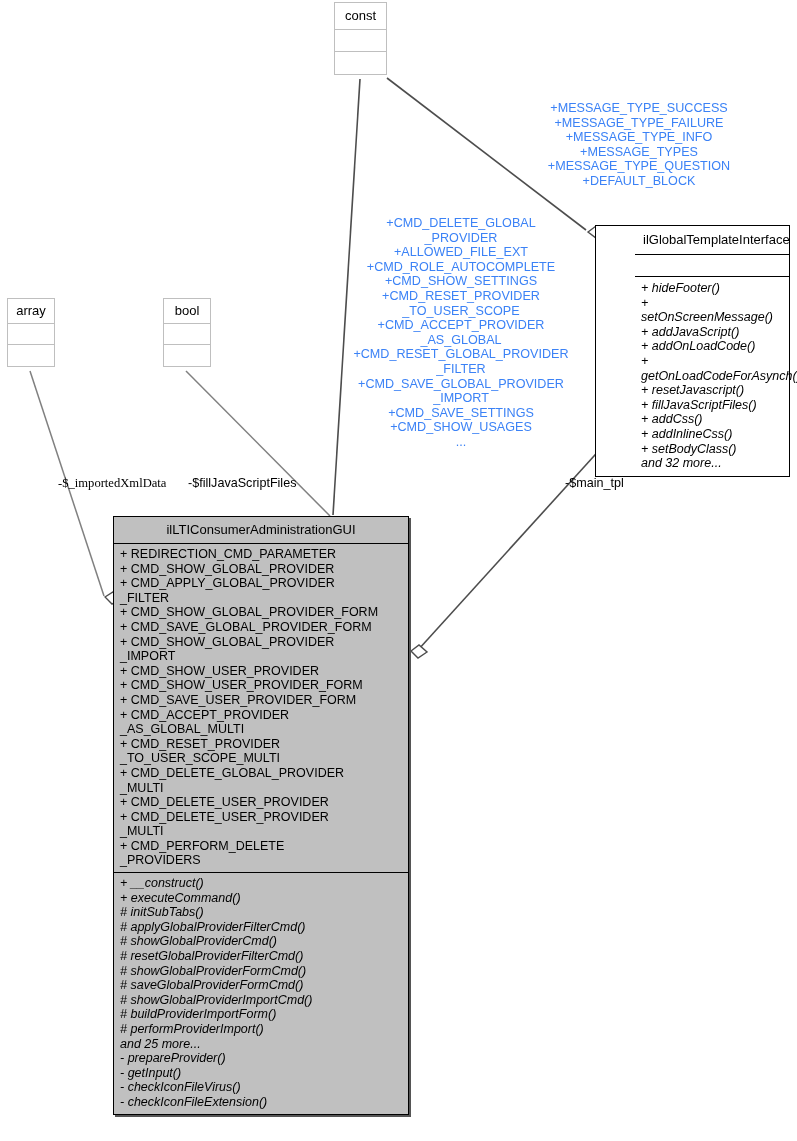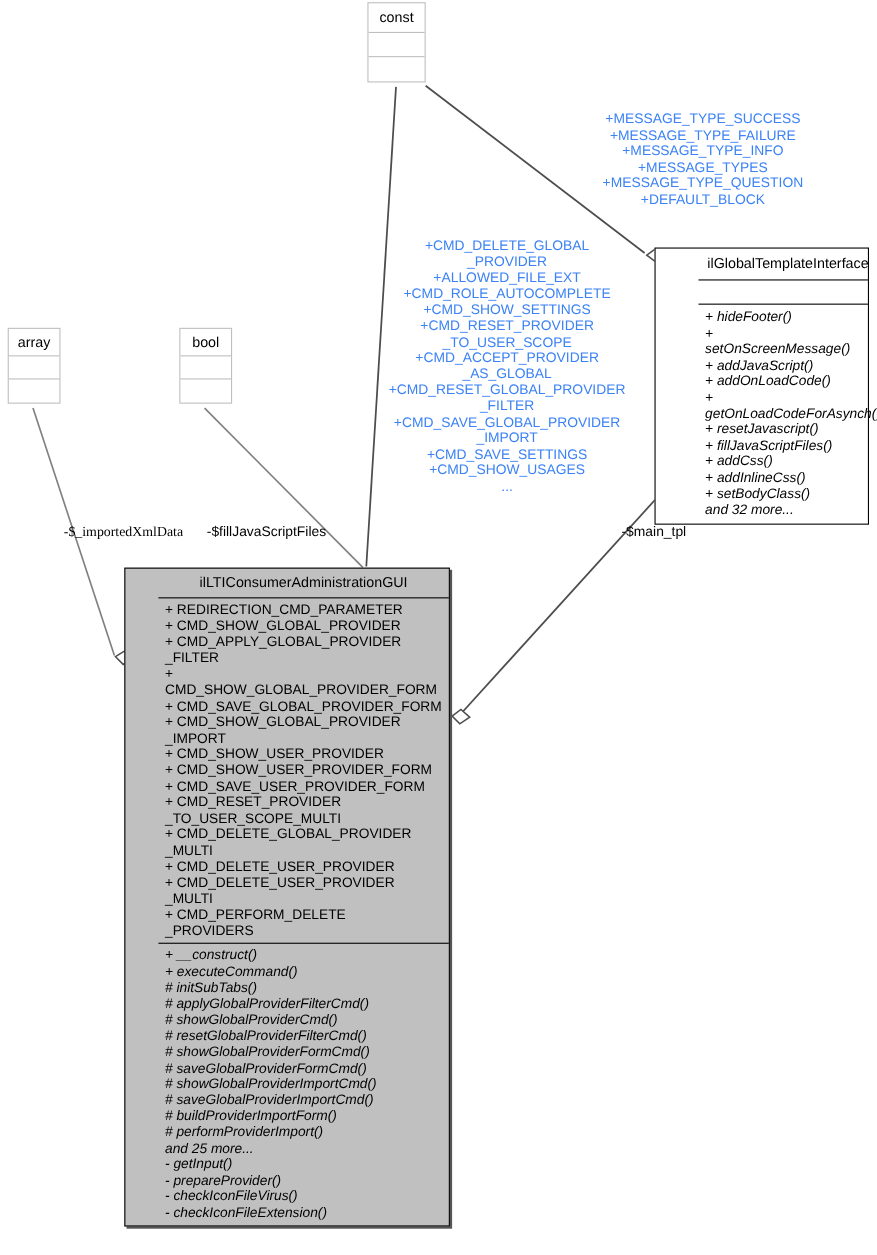--- a/index.html
+++ b/index.html
@@ -185,60 +185,61 @@
         <div class="member">+ getOnLoadCodeForAsynch()</div>
         <div class="member">+ resetJavascript()</div>
         <div class="member">+ fillJavaScriptFiles()</div>
         <div class="member">+ addCss()</div>
         <div class="member">+ addInlineCss()</div>
         <div class="member">+ setBodyClass()</div>
         <div class="member">and 32 more...</div>
       </div>
   </div>
 
-  <div class="node node-focus" style="left:113px; top:516px; width:296px;padding-left:30px;">
+  <div class="node node-focus" style="left:113px; top:516px; width:296px;">
     <div class="compartment title">ilLTIConsumerAdministrationGUI</div>
     <div class="compartment members">
         <div class="member">+ REDIRECTION_CMD_PARAMETER</div>
         <div class="member">+ CMD_SHOW_GLOBAL_PROVIDER</div>
         <div class="member">+ CMD_APPLY_GLOBAL_PROVIDER
 _FILTER</div>
         <div class="member">+ CMD_SHOW_GLOBAL_PROVIDER_FORM</div>
         <div class="member">+ CMD_SAVE_GLOBAL_PROVIDER_FORM</div>
         <div class="member">+ CMD_SHOW_GLOBAL_PROVIDER
 _IMPORT</div>
         <div class="member">+ CMD_SHOW_USER_PROVIDER</div>
         <div class="member">+ CMD_SHOW_USER_PROVIDER_FORM</div>
         <div class="member">+ CMD_SAVE_USER_PROVIDER_FORM</div>
+        <div class="member">+ CMD_ACCEPT_PROVIDER
+_AS_GLOBAL_MULTI</div>
         <div class="member">+ CMD_RESET_PROVIDER
 _TO_USER_SCOPE_MULTI</div>
         <div class="member">+ CMD_DELETE_GLOBAL_PROVIDER
 _MULTI</div>
         <div class="member">+ CMD_DELETE_USER_PROVIDER</div>
         <div class="member">+ CMD_DELETE_USER_PROVIDER
 _MULTI</div>
         <div class="member">+ CMD_PERFORM_DELETE
 _PROVIDERS</div>
       </div>
     <div class="compartment members">
         <div class="member">+ __construct()</div>
         <div class="member">+ executeCommand()</div>
         <div class="member"># initSubTabs()</div>
         <div class="member"># applyGlobalProviderFilterCmd()</div>
         <div class="member"># showGlobalProviderCmd()</div>
         <div class="member"># resetGlobalProviderFilterCmd()</div>
         <div class="member"># showGlobalProviderFormCmd()</div>
         <div class="member"># saveGlobalProviderFormCmd()</div>
         <div class="member"># showGlobalProviderImportCmd()</div>
-        <div class="member"># saveGlobalProviderImportCmd()</div>
         <div class="member"># buildProviderImportForm()</div>
         <div class="member"># performProviderImport()</div>
         <div class="member">and 25 more...</div>
+        <div class="member">- prepareProvider()</div>
         <div class="member">- getInput()</div>
-        <div class="member">- prepareProvider()</div>
         <div class="member">- checkIconFileVirus()</div>
         <div class="member">- checkIconFileExtension()</div>
       </div>
   </div>
 
   <div class="edge-label center" style="left:503px; top:101px; width:272px;">+MESSAGE_TYPE_SUCCESS
 +MESSAGE_TYPE_FAILURE
 +MESSAGE_TYPE_INFO
 +MESSAGE_TYPES
 +MESSAGE_TYPE_QUESTION

